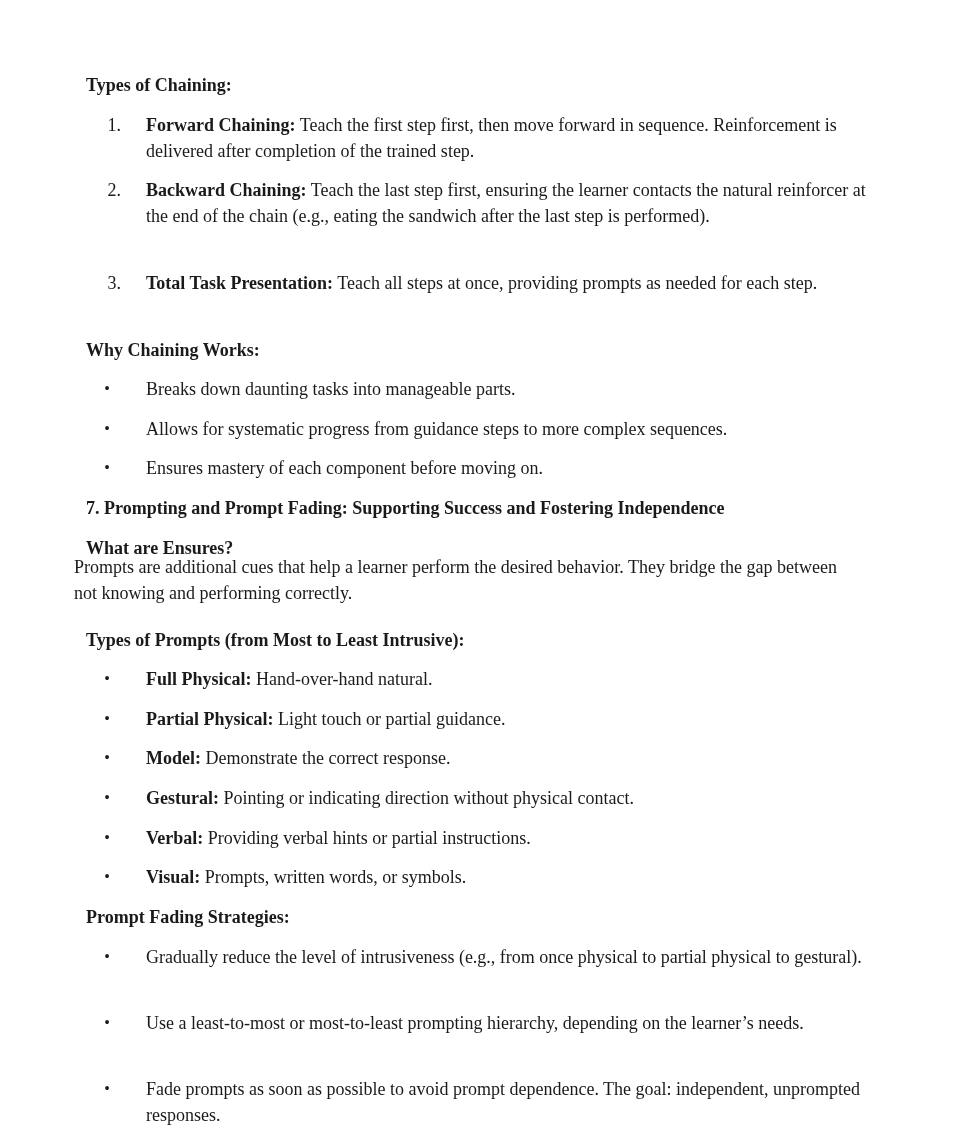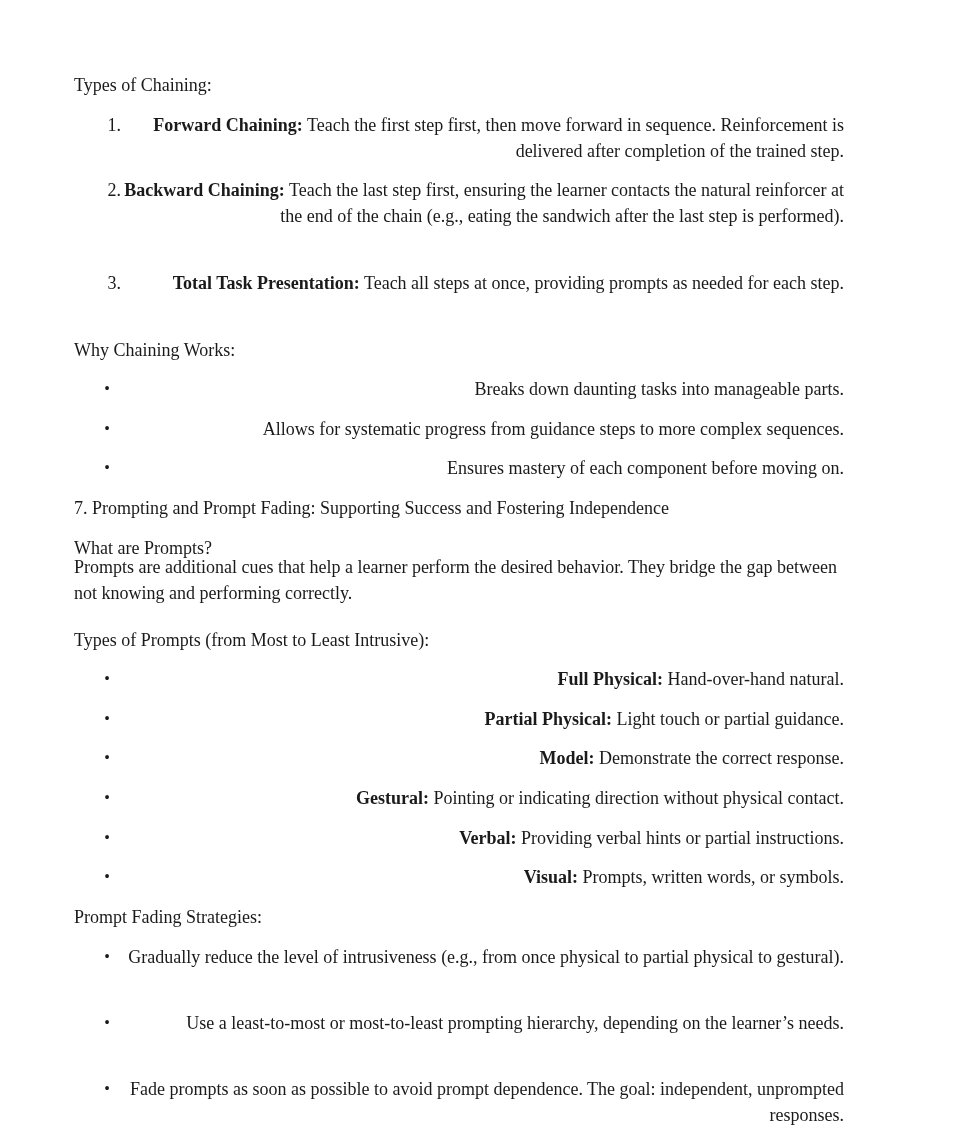--- a/index.html
+++ b/index.html
@@ -1,27 +1,27 @@
 <!DOCTYPE html>
 <html><head>
 <meta charset="utf-8">
 <style>
   html, body { margin: 0; padding: 0; background: #ffffff; }
   body {
     width: 958px; height: 1144px; overflow: hidden; position: relative;
     font-family: "Liberation Serif", serif; font-size: 18px; color: #1a1a1a;
   }
   .doc { position: absolute; left: 74px; top: 0; width: 790px; }
-  .h { position: absolute; left: 0; font-weight: normal; white-space: nowrap; line-height: 26px; }
+  .h { position: absolute; left: 12px; font-weight: bold; white-space: nowrap; line-height: 26px; }
   .p { position: absolute; left: 0; line-height: 26px; width: 780px; }
   .li { position: absolute; left: 0; width: 780px; line-height: 26px; }
   .marker { position: absolute; left: 0; width: 48px; text-align: right; }
   .num { left: 22px; width: 25px; text-align: right; }
   .bullet { left: 28px; width: 10px; text-align: center; font-size: 16px; }
-  .txt { position: absolute; left: 50px; width: 720px; text-align: right; }
+  .txt { position: absolute; left: 72px; width: 720px; }
   b { font-weight: bold; }
 </style>
 </head>
 <body>
 
 <div class="doc">
 
   <div class="h" style="top:72px">Types of Chaining:</div>
 
   <div class="li" style="top:112px">
@@ -47,21 +47,21 @@
     <span class="marker bullet">•</span>
     <span class="txt">Allows for systematic progress from guidance steps to more complex sequences.</span>
   </div>
   <div class="li" style="top:455px">
     <span class="marker bullet">•</span>
     <span class="txt">Ensures mastery of each component before moving on.</span>
   </div>
 
   <div class="h" style="top:495px">7. Prompting and Prompt Fading: Supporting Success and Fostering Independence</div>
 
-  <div class="h" style="top:535px">What are Prompts?</div>
+  <div class="h" style="top:535px">What are Ensures?</div>
   <div class="p" style="top:554px">Prompts are additional cues that help a learner perform the desired behavior. They bridge the gap between not knowing and performing correctly.</div>
 
   <div class="h" style="top:627px">Types of Prompts (from Most to Least Intrusive):</div>
 
   <div class="li" style="top:666px">
     <span class="marker bullet">•</span>
     <span class="txt"><b>Full Physical:</b><span> Hand-over-hand natural.</span></span>
   </div>
   <div class="li" style="top:706px">
     <span class="marker bullet">•</span>

